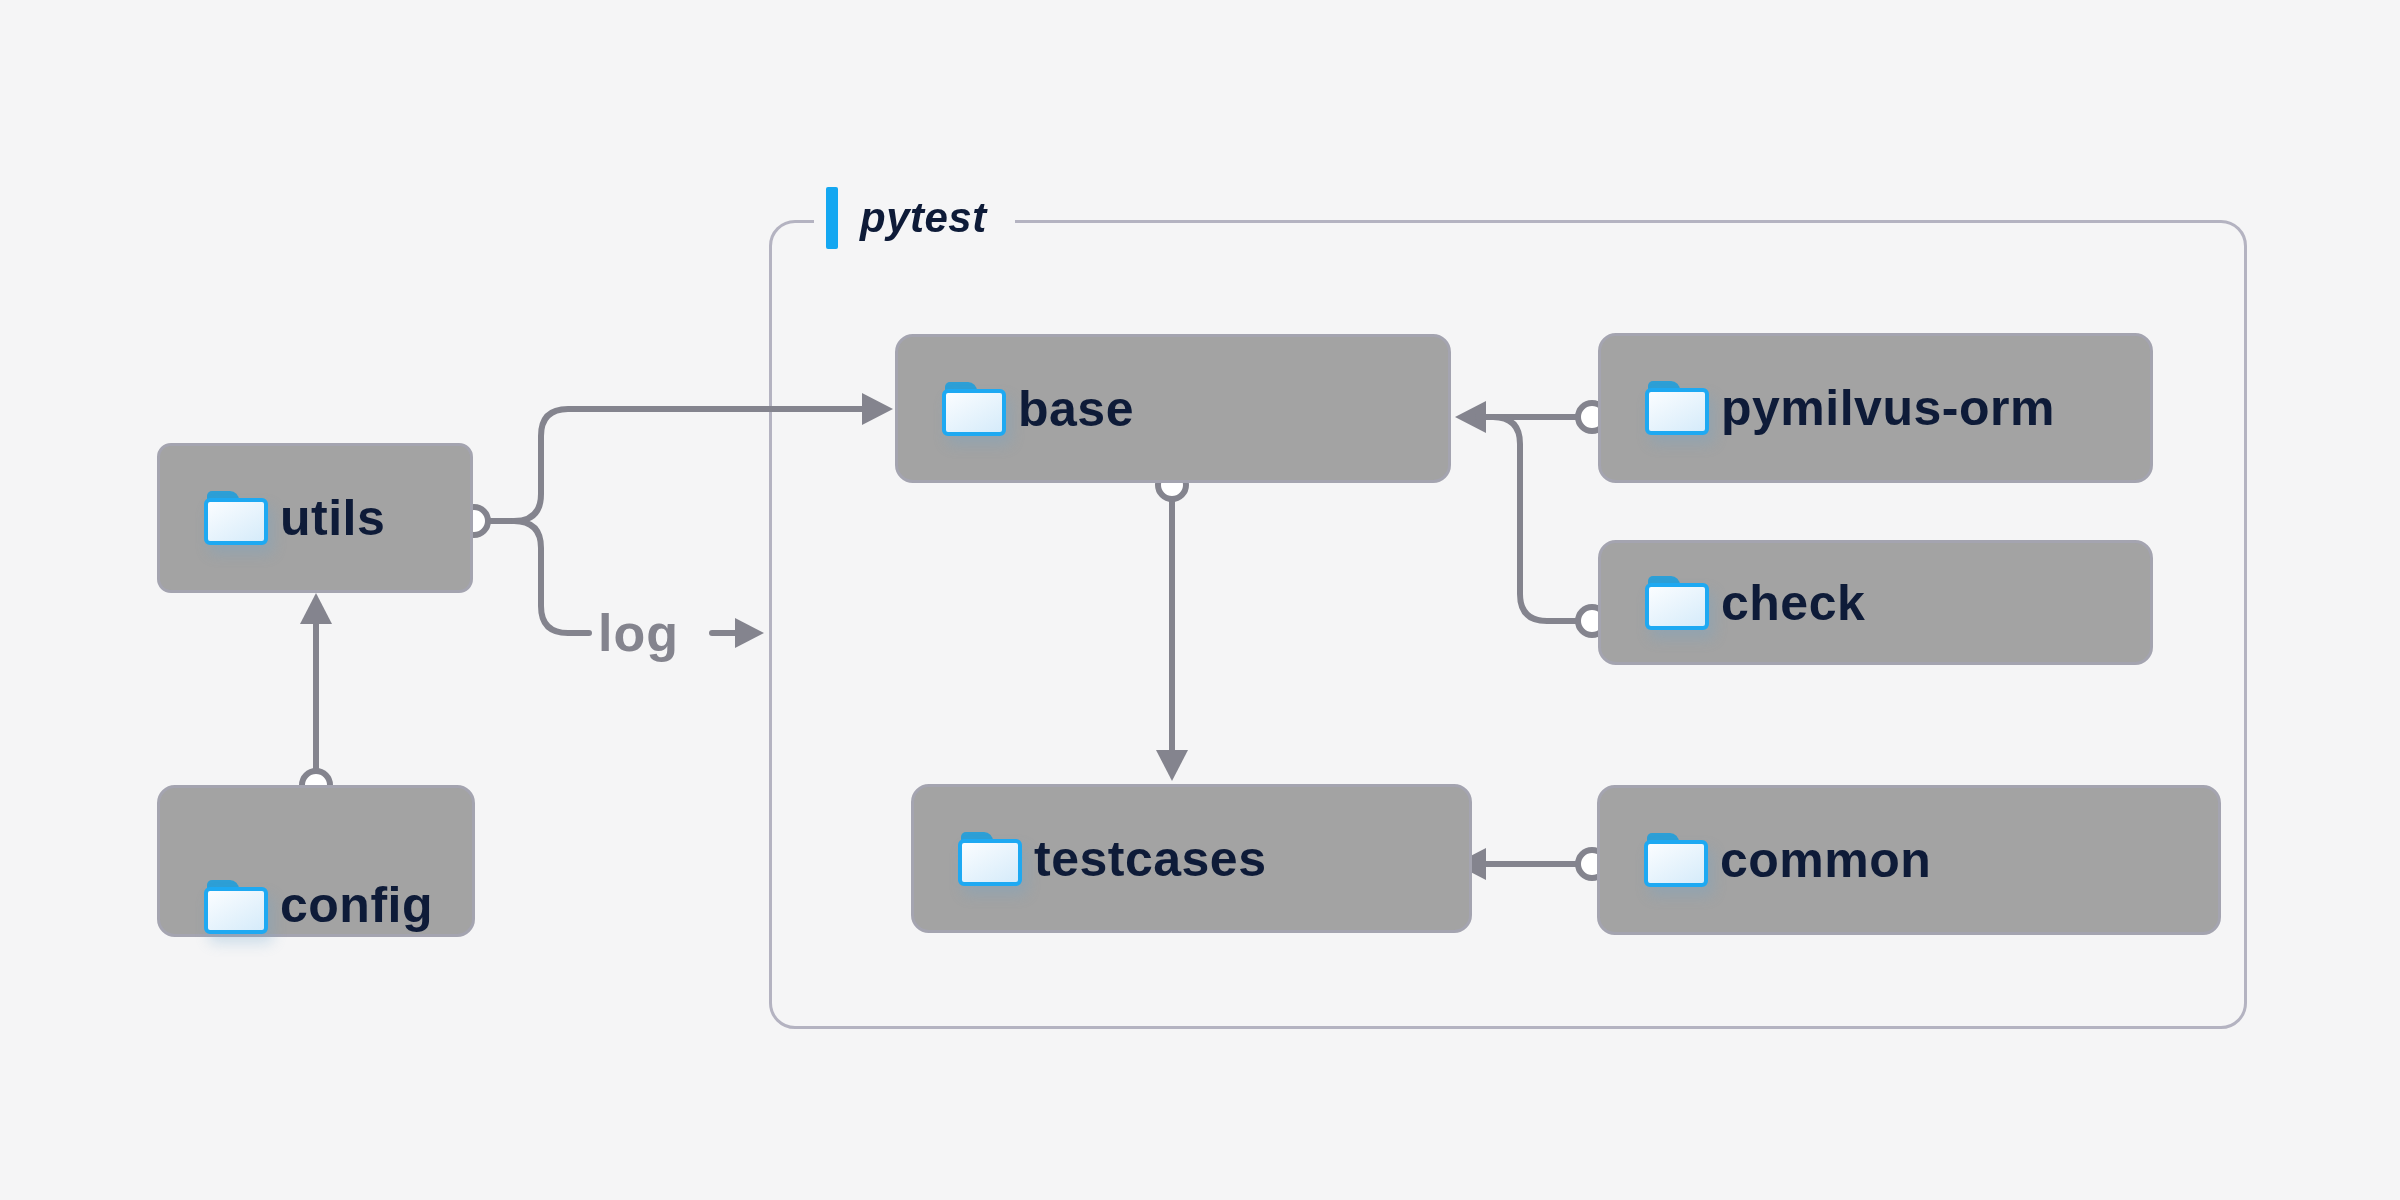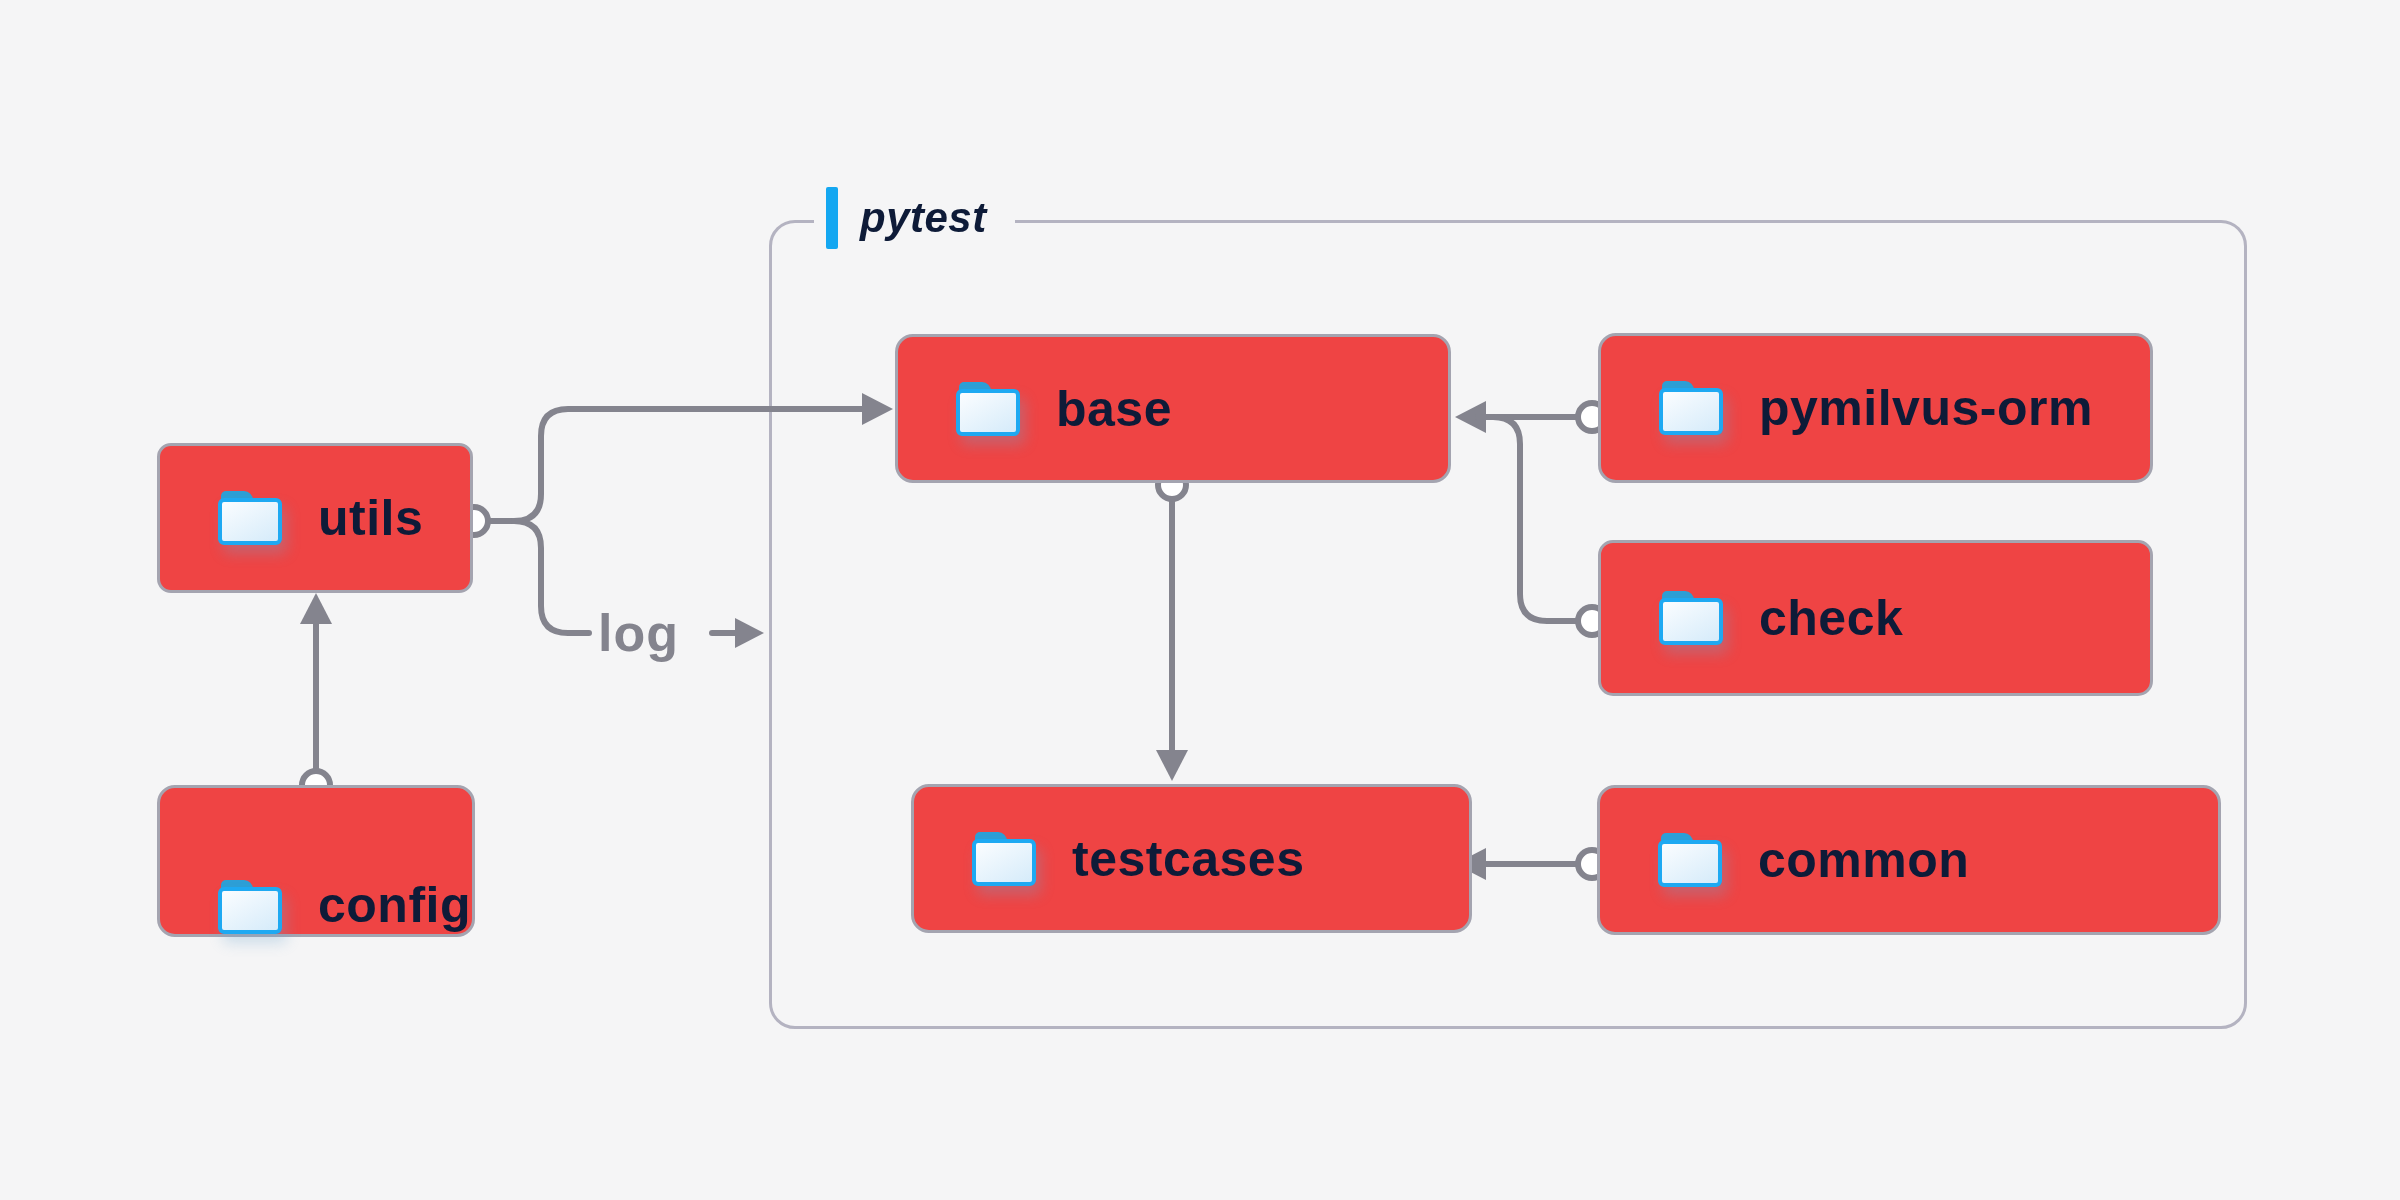--- a/index.html
+++ b/index.html
@@ -91,43 +91,43 @@
     font-size: 52px;
     font-weight: 700;
     color: var(--line);
     z-index: 5;
     letter-spacing: 1px;
   }
 
   
   .node {
     position: absolute;
-    background: #ef4444;
+    background: #a3a3a3;
     border: 3px solid var(--box-border);
     border-radius: 18px;
     display: flex;
     align-items: center;
-    gap: 36px;
-    padding-left: 58px;
+    gap: 12px;
+    padding-left: 44px;
     z-index: 5;
   }
   .node .label {
     font-size: 50px;
     font-weight: 700;
     color: var(--navy);
     letter-spacing: 0.5px;
     white-space: nowrap;
   }
 
   .n-utils     { left: 157px;  top: 443px; width: 316px; height: 150px; border-radius: 14px; }
   .n-config    { left: 157px;  top: 785px; width: 318px; height: 152px; align-items: flex-end; }
   .n-base      { left: 895px;  top: 334px; width: 556px; height: 149px; }
   .n-testcases { left: 892px;  top: 784px; width: 561px; height: 149px; margin-left: 19px; }
   .n-pymilvus  { left: 1598px; top: 333px; width: 555px; height: 150px; }
-  .n-check     { left: 1598px; top: 540px; width: 555px; height: 156px; border-radius: 15px; }
+  .n-check     { left: 1598px; top: 540px; width: 555px; height: 125px; }
   .n-common    { left: 1597px; top: 785px; width: 624px; height: 150px; }
 
   
   .folder {
     position: relative;
     width: 64px; height: 54px;
     flex: 0 0 auto;
   }
   .folder .tab {
     position: absolute;

